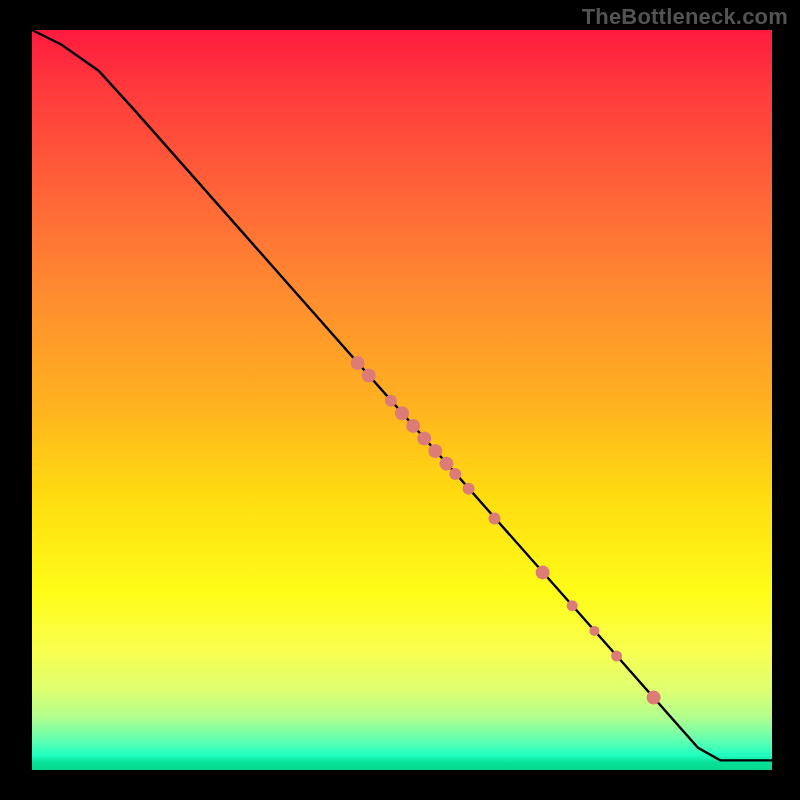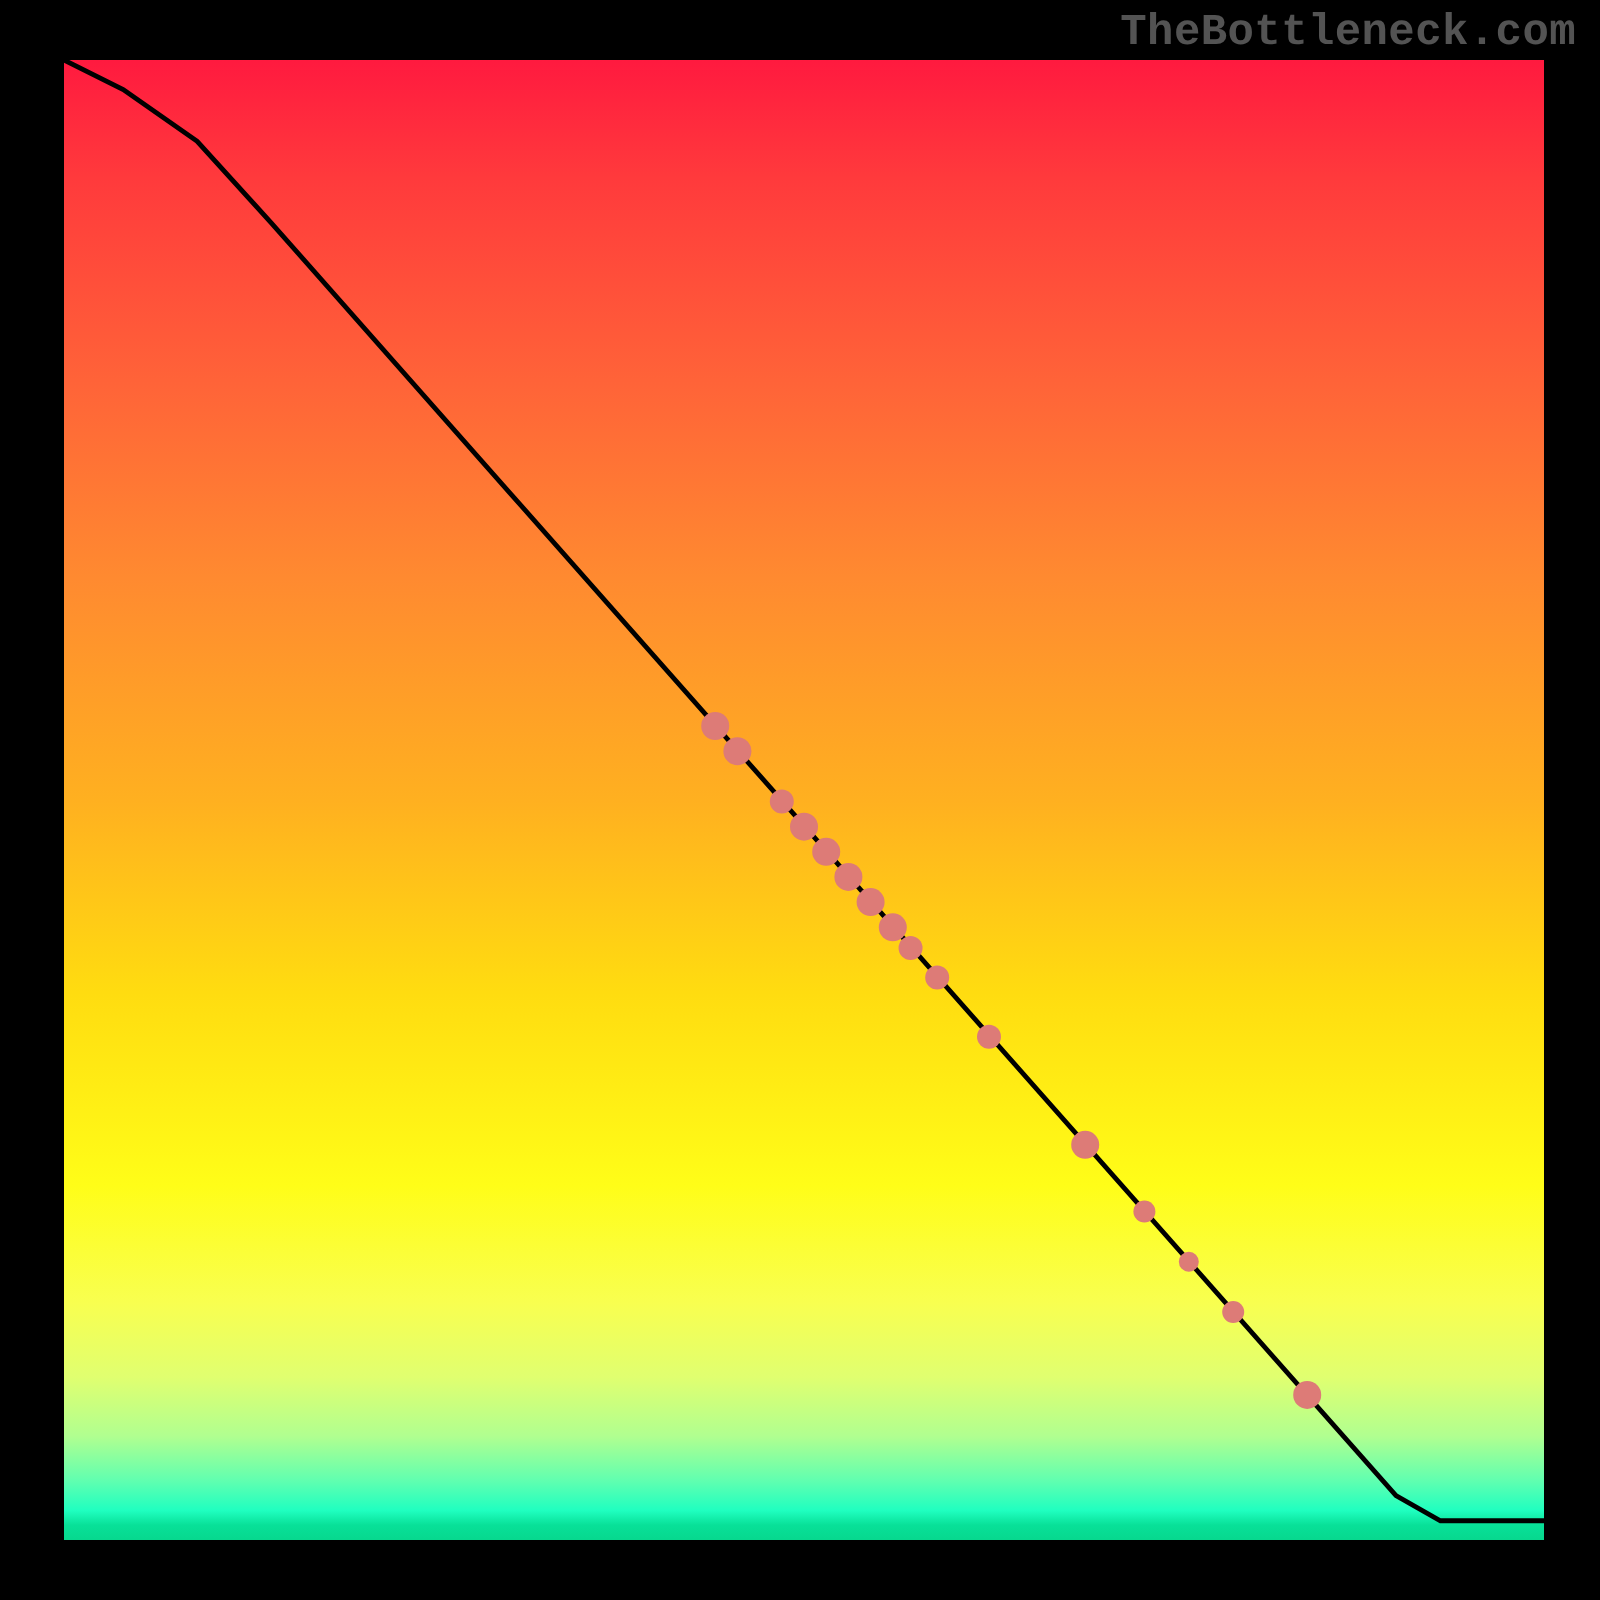--- a/index.html
+++ b/index.html
@@ -7,21 +7,21 @@
     width: 800px;
     height: 800px;
     background: #000;
     position: relative;
     overflow: hidden;
   }
   .watermark {
     position: absolute;
     top: 4px;
     right: 12px;
-    font-family: Liberation Mono, monospace;
+    font-family: Liberation Sans, sans-serif;
     font-size: 22px;
     font-weight: bold;
     color: #535353;
     z-index: 20;
     letter-spacing: 0.2px;
   }
   .plot-area {
     position: absolute;
     left: 32px;
     top: 30px;

